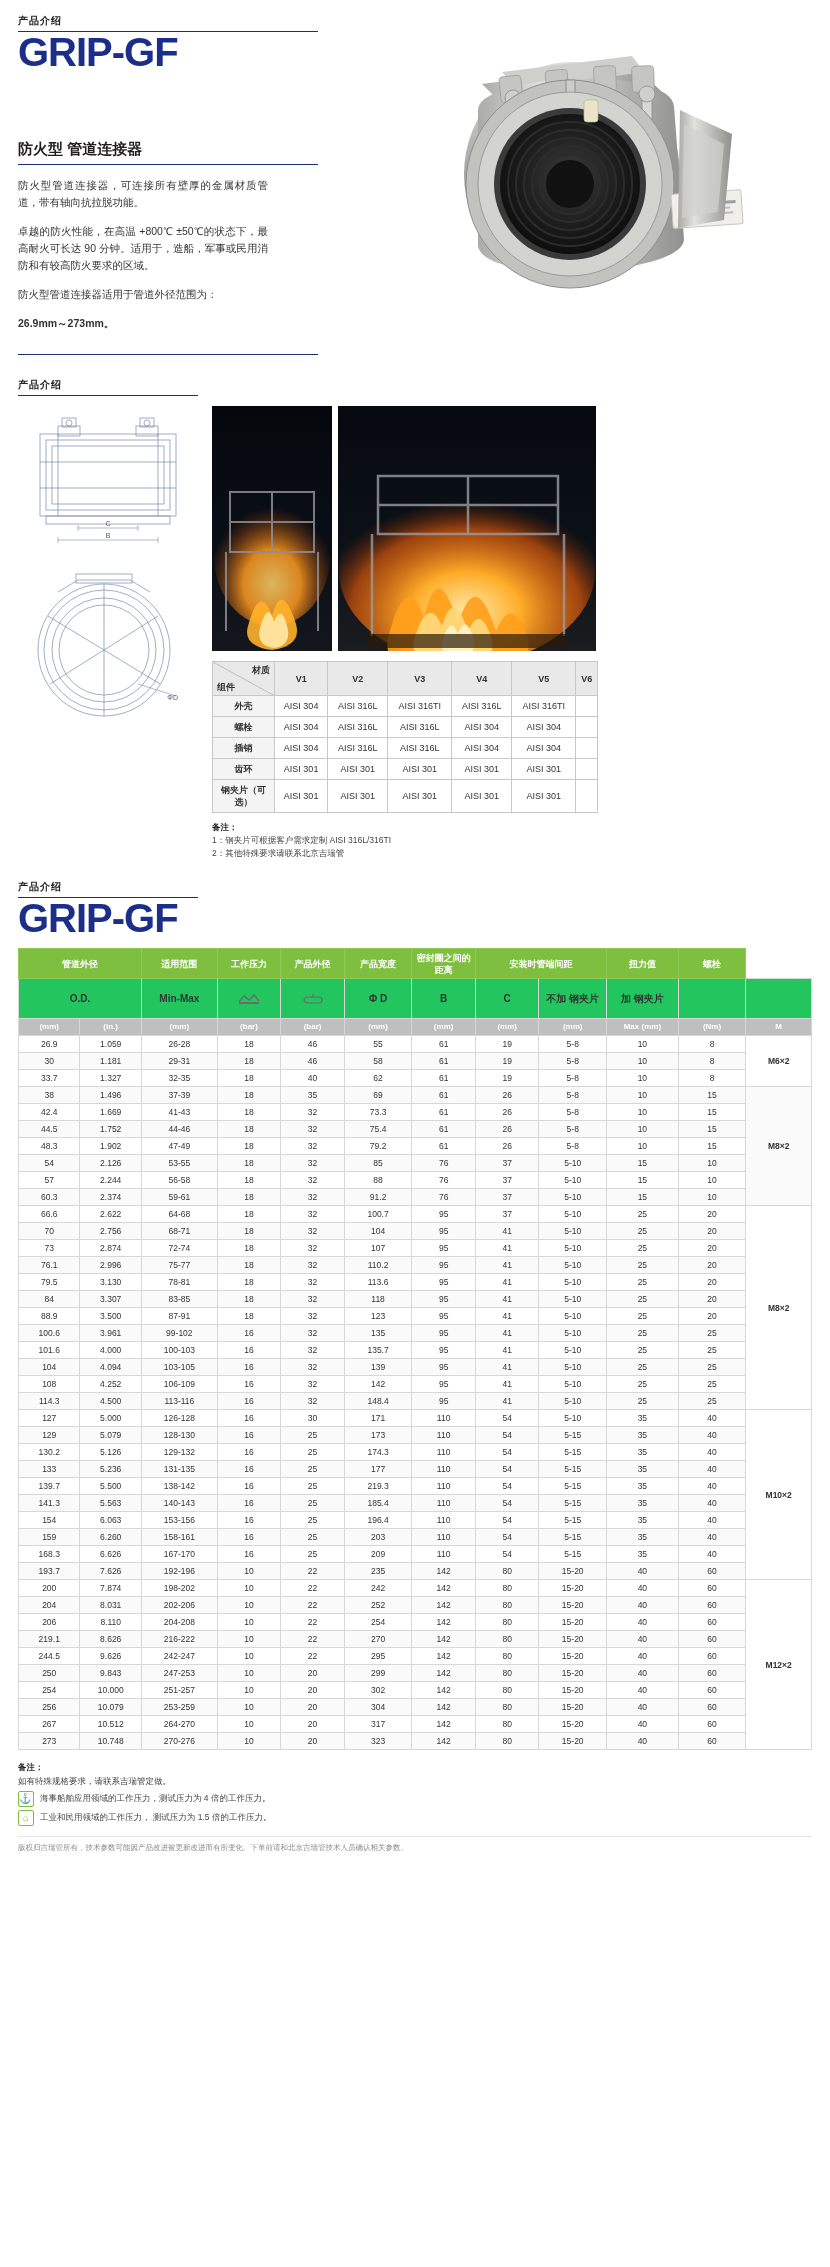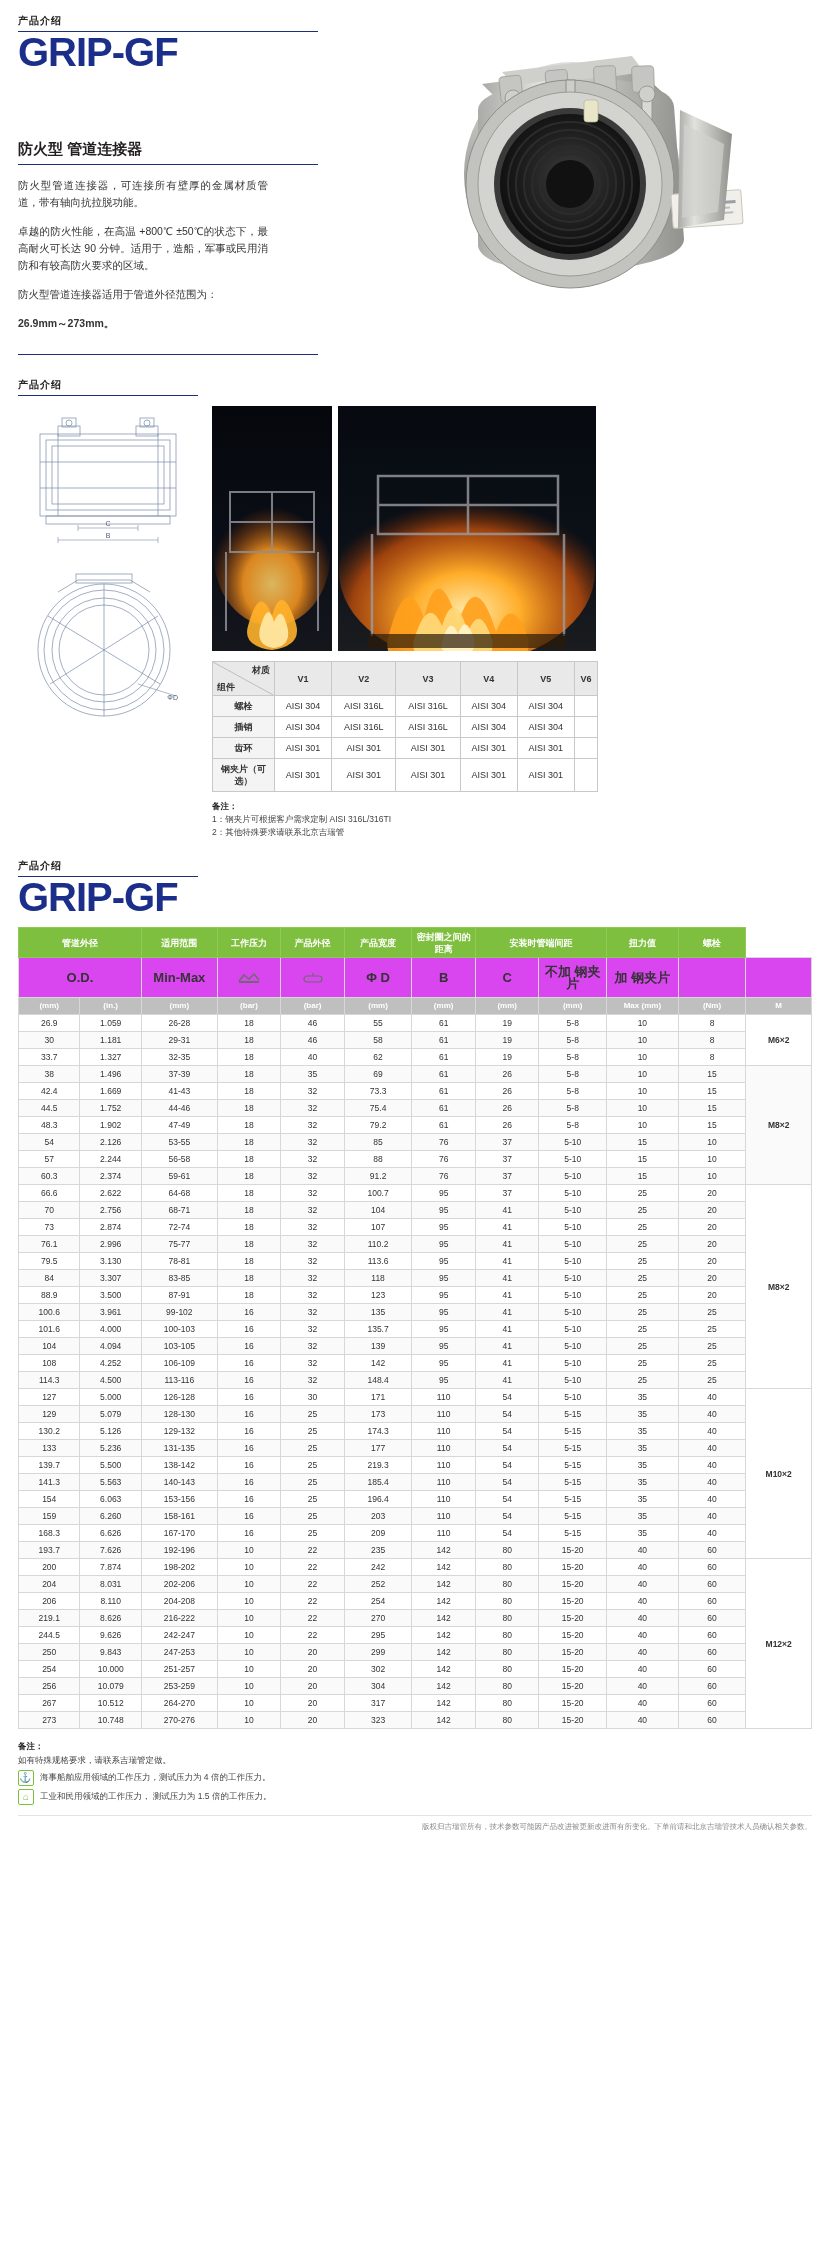--- a/index.html
+++ b/index.html
@@ -109,42 +109,42 @@
     text-align: center;
     padding: 2px 1px;
     line-height: 12px;
     color:#333;
   }
   table.spec thead tr.r1 th {
     background: #7fbf3f; color:#ffffff; font-weight:bold; height: 30px; font-size: 9px;
     border-color:#8fca55;
   }
   table.spec thead tr.r2 th {
-    background: #d946ef; color:#333; font-weight:bold; height: 40px; font-size: 13px;
+    background: #22c55e; color:#333; font-weight:bold; height: 40px; font-size: 10px;
   }
   table.spec thead tr.r3 th {
     background: #bfbfbf; color:#ffffff; font-weight:bold; height: 16px; font-size: 8px;
   }
   table.spec tbody td { height: 15px; background:#ffffff; }
   table.spec tbody tr.alt td { background:#fafafa; }
   td.merged { vertical-align: middle; font-weight: bold; }
   .icon-cell svg { display:block; margin: 0 auto; }
 
   
   .foot { padding: 0 18px; margin-top: 10px; font-size: 8.5px; color:#444; line-height: 14px;}
   .foot .ttl { font-weight:bold; color:#231f20; }
   .foot-row { display:flex; align-items:flex-start; gap:6px; margin-top:3px;}
   .mark {
     width: 16px; height: 16px; border:1px solid #7fbf3f; border-radius:2px;
     display:flex; align-items:center; justify-content:center; color:#7fbf3f; font-size:10px;
     flex: 0 0 auto;
   }
   .disclaimer {
     margin-top: 10px; font-size: 7.5px; color:#8a8a8a; line-height: 11px;
-    border-top: 1px solid #e3e3e3; padding-top: 5px; text-align: right;
+    border-top: 1px solid #e3e3e3; padding-top: 5px;
   }
 </style>
 </head>
 <body>
 
 <div class="page">
 
   <div class="block1">
     <div class="b1-left">
       <div class="sec-head">产品介绍</div>
@@ -368,20 +368,29 @@
               </th>
               <th>V1</th>
               <th>V2</th>
               <th>V3</th>
               <th>V4</th>
               <th>V5</th>
               <th>V6</th>
             </tr>
           </thead>
           <tbody>
+            <tr>
+              <td class="rowhead">外壳</td>
+              <td>AISI 304</td>
+              <td>AISI 316L</td>
+              <td>AISI 316TI</td>
+              <td>AISI 316L</td>
+              <td>AISI 316TI</td>
+              <td></td>
+            </tr>
             <tr>
               <td class="rowhead">螺栓</td>
               <td>AISI 304</td>
               <td>AISI 316L</td>
               <td>AISI 316L</td>
               <td>AISI 304</td>
               <td>AISI 304</td>
               <td></td>
             </tr>
             <tr>

